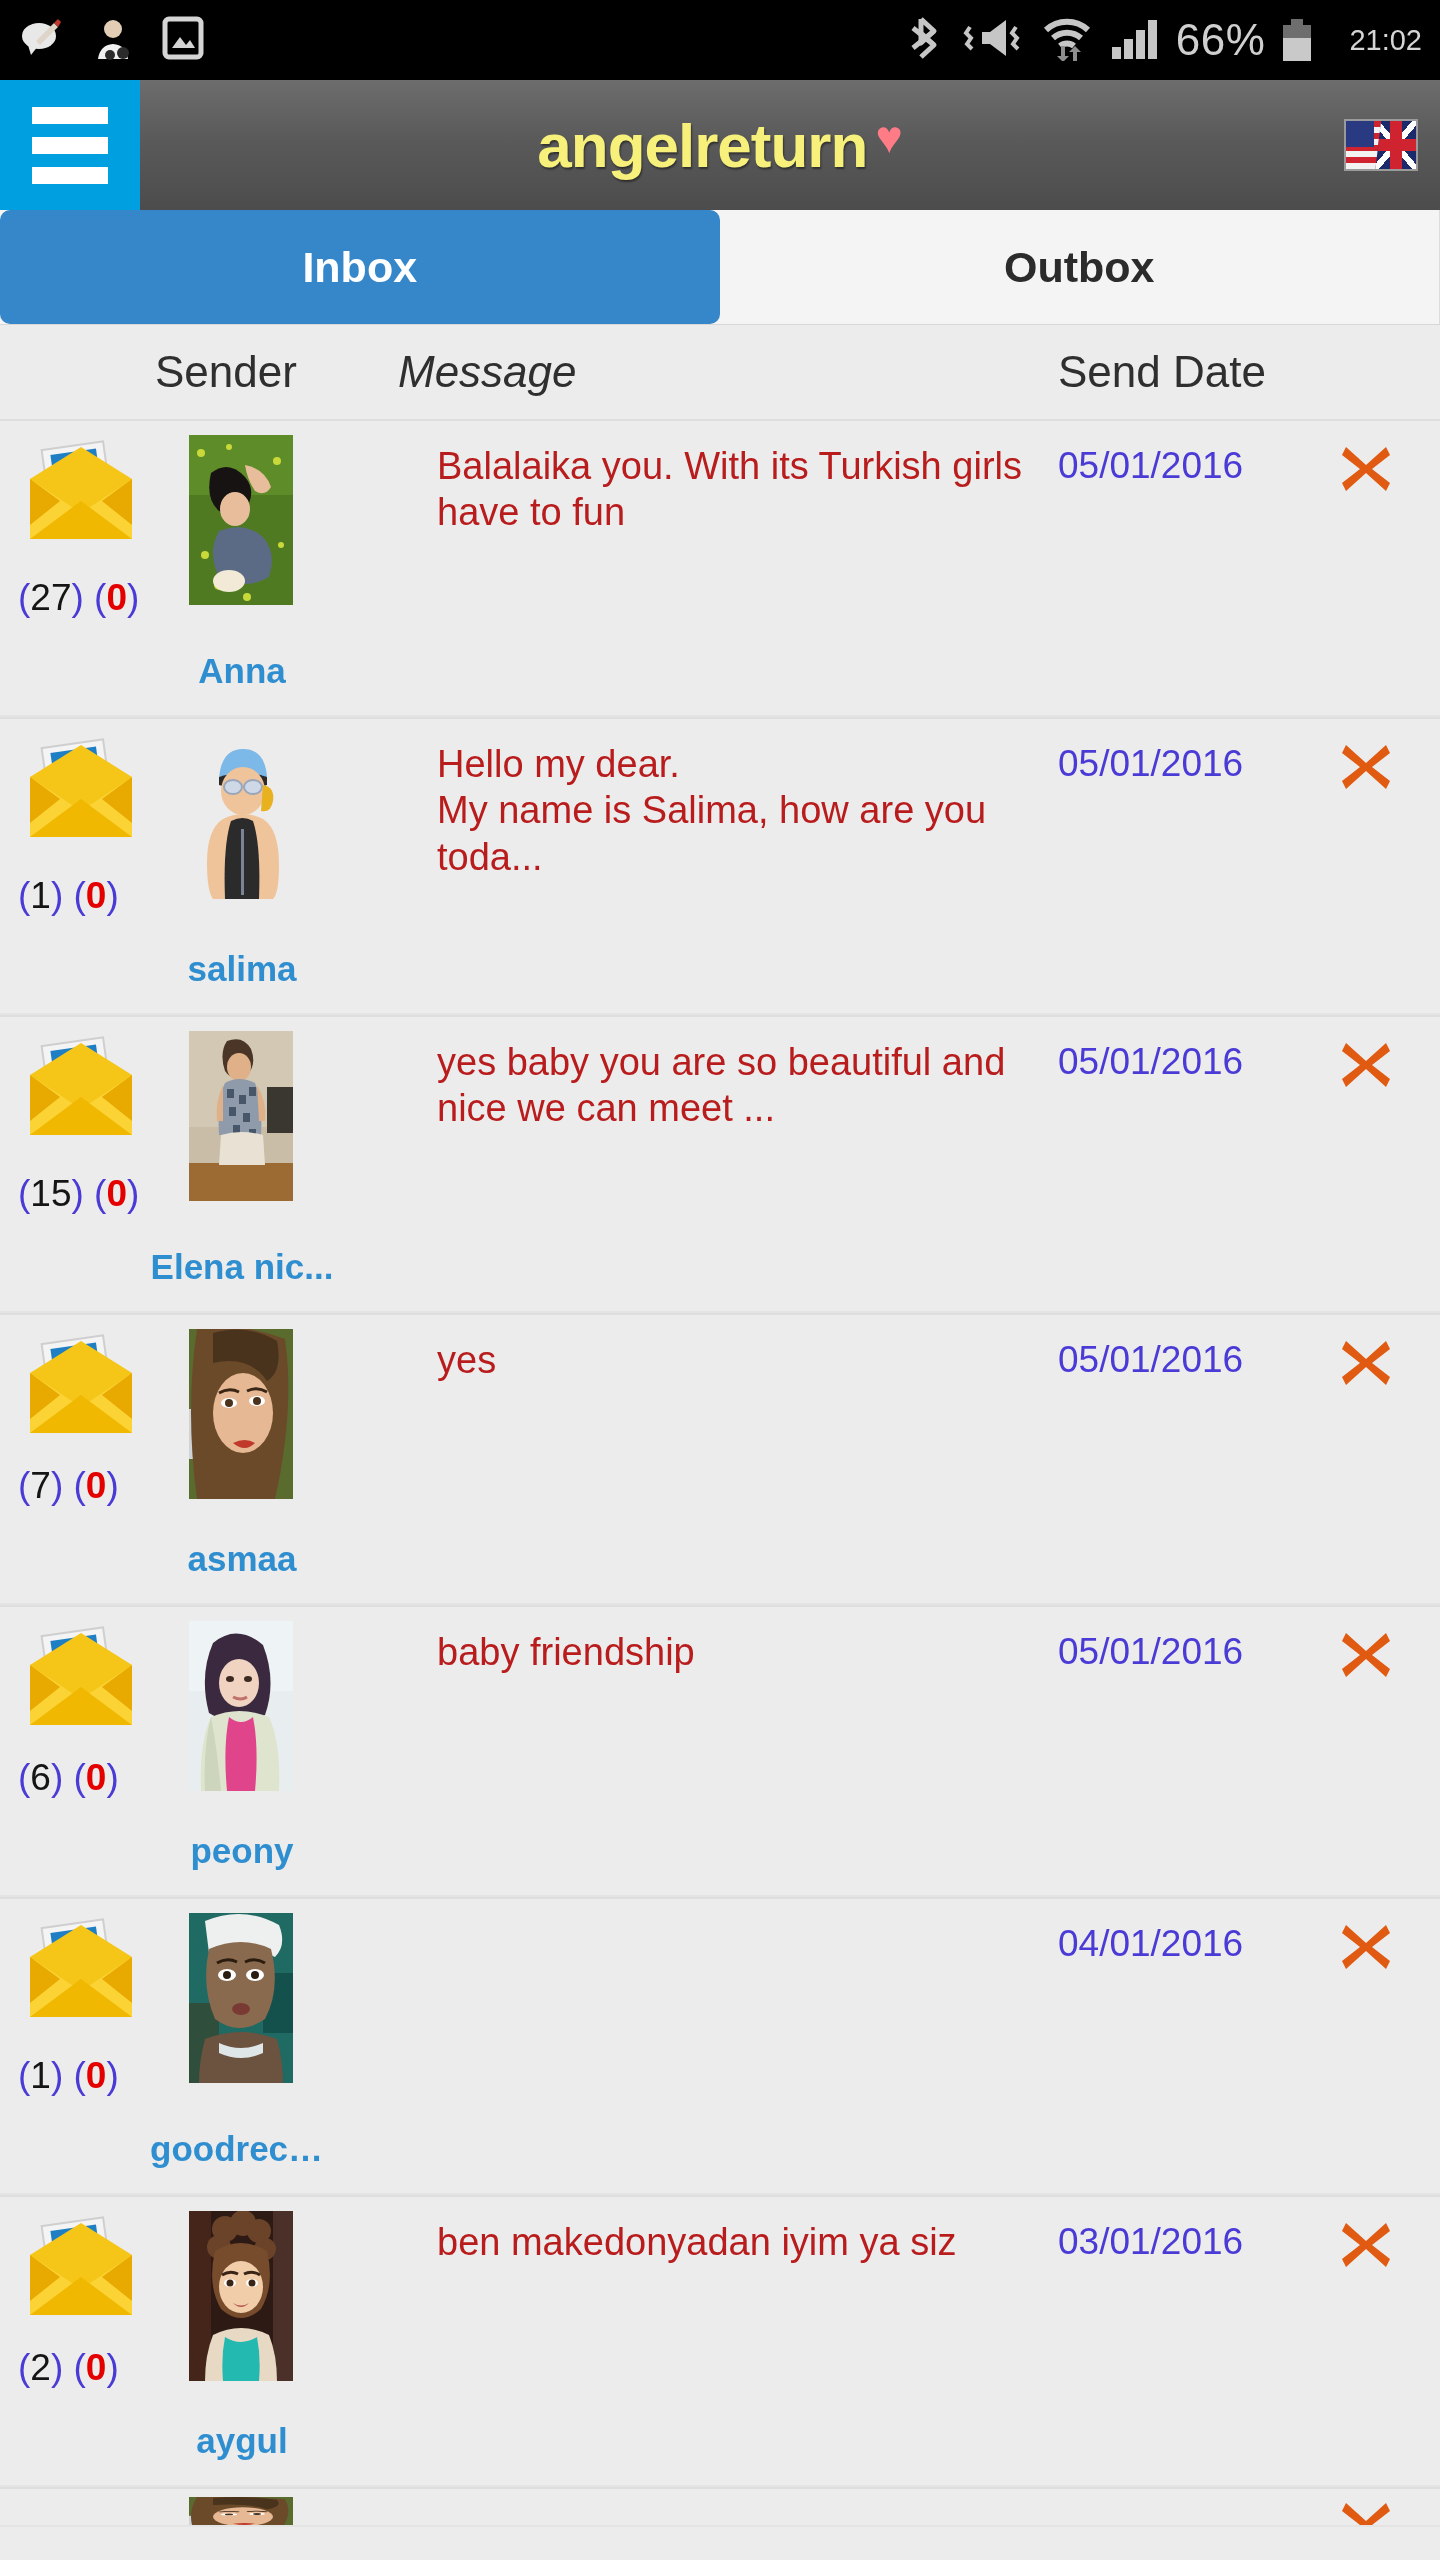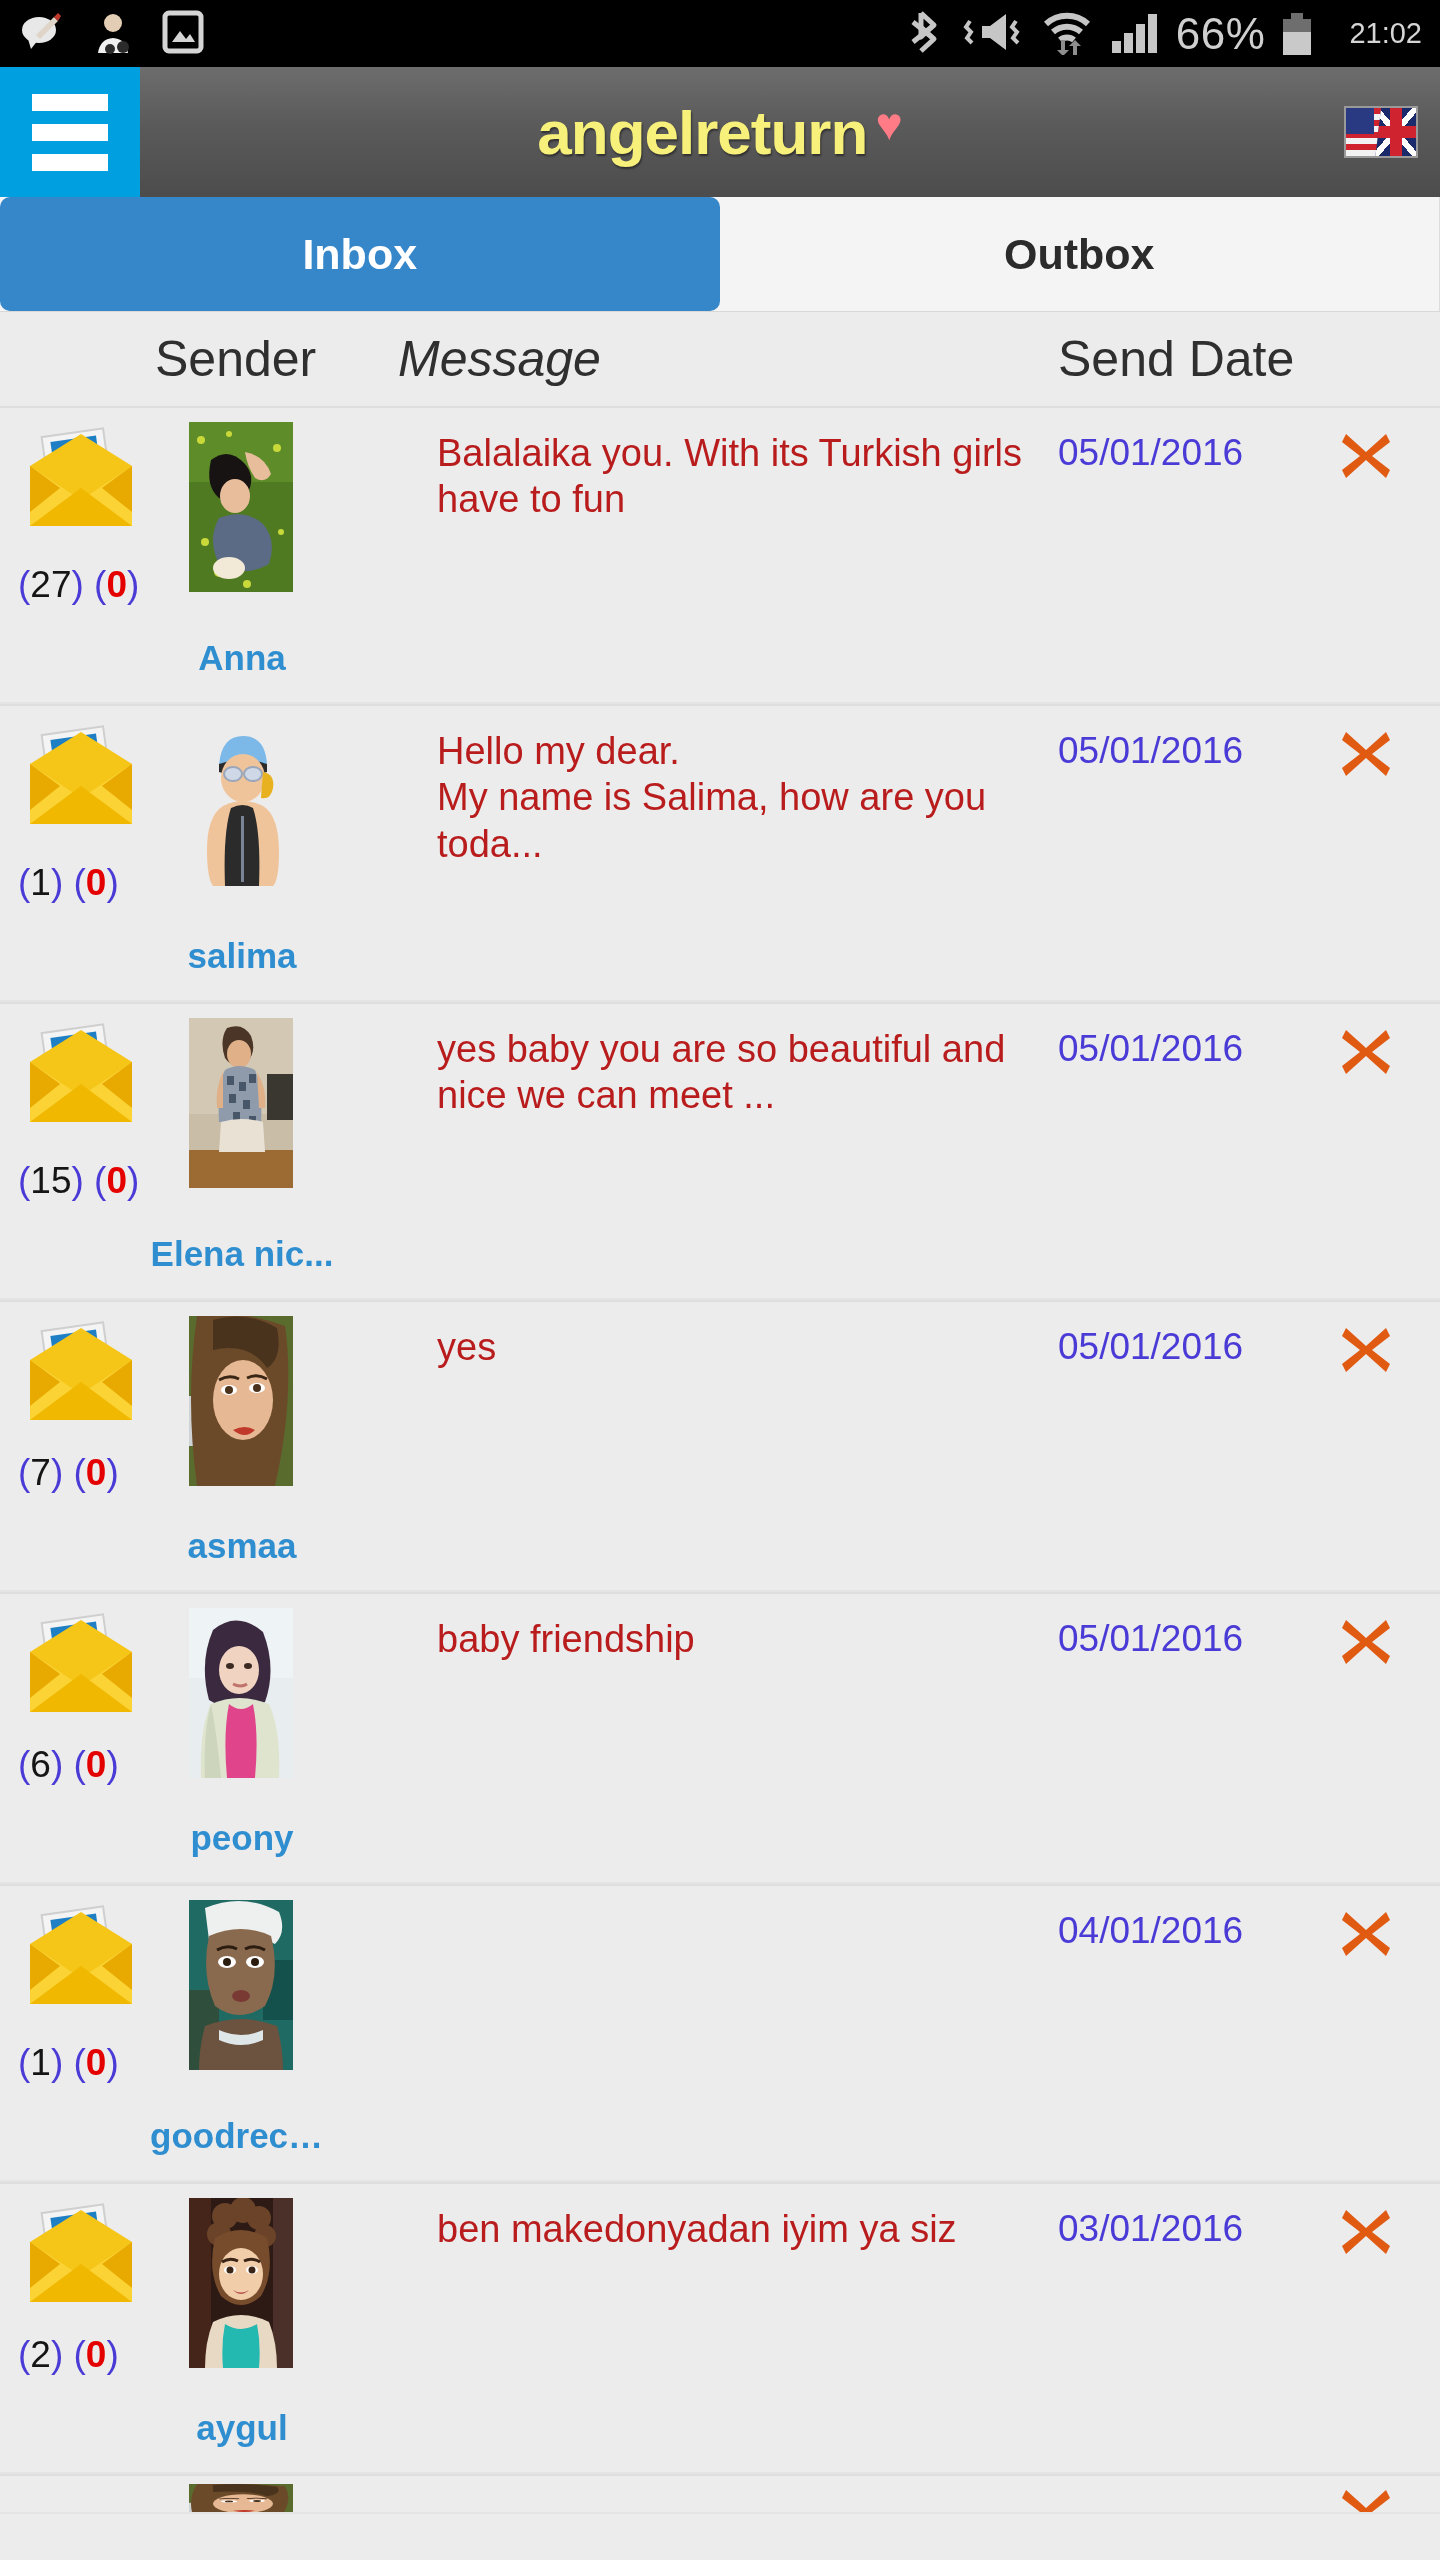--- a/index.html
+++ b/index.html
@@ -5,21 +5,21 @@
   * { margin:0; padding:0; box-sizing:border-box; }
   html,body { width:1440px; height:2560px; }
   body {
     font-family:"Liberation Sans", sans-serif;
     background:#ececed;
     overflow:hidden;
   }
 
   
   .statusbar{
-    height:67px; background:#000; display:flex; align-items:center;
+    height:80px; background:#000; display:flex; align-items:center;
     padding:0 18px; position:relative;
   }
   .sb-left{ display:flex; align-items:center; gap:26px; }
   .sb-right{ display:flex; align-items:center; gap:18px; margin-left:auto; }
   .sb-ico{ display:block; }
   .sb-text{ color:#cfcfcf; font-size:44px; letter-spacing:0.5px; font-weight:400; }
   .sb-time{ color:#d5d5d5; font-size:29px; margin-left:20px; }
   .batt{ width:28px; height:42px; position:relative; display:inline-block; }
   .batt .cap{ position:absolute; top:0; left:8px; width:12px; height:7px; background:#6e6e6e;}
   .batt .body{ position:absolute; top:6px; left:0; width:28px; height:36px; background:#6e6e6e;}
@@ -80,21 +80,21 @@
   .tab{
     flex:1; display:flex; align-items:center; justify-content:center;
     font-size:43px; font-weight:700; color:#2b2b2b;
     border-right:1px solid #dcdcdc; background:#f4f4f4;
   }
   .tab.active{ background:#3587ca; color:#ffffff; border-right:none;border-radius:10px; }
 
   
   .colhead{
     height:94px; display:flex; align-items:center;
-    font-size:50px; color:#2f2f2f; background:#ececed;
+    font-size:44px; color:#2f2f2f; background:#ececed;
   }
   .ch-sender{ position:absolute; left:155px; }
   .ch-msg{ position:absolute; left:398px;font-style:italic; }
   .ch-date{ position:absolute; left:1058px; }
   .colhead-wrap{ position:relative; height:94px; }
 
   
   .list{ background:#eceded; }
   .row{
     position:relative; background:#ececec;

